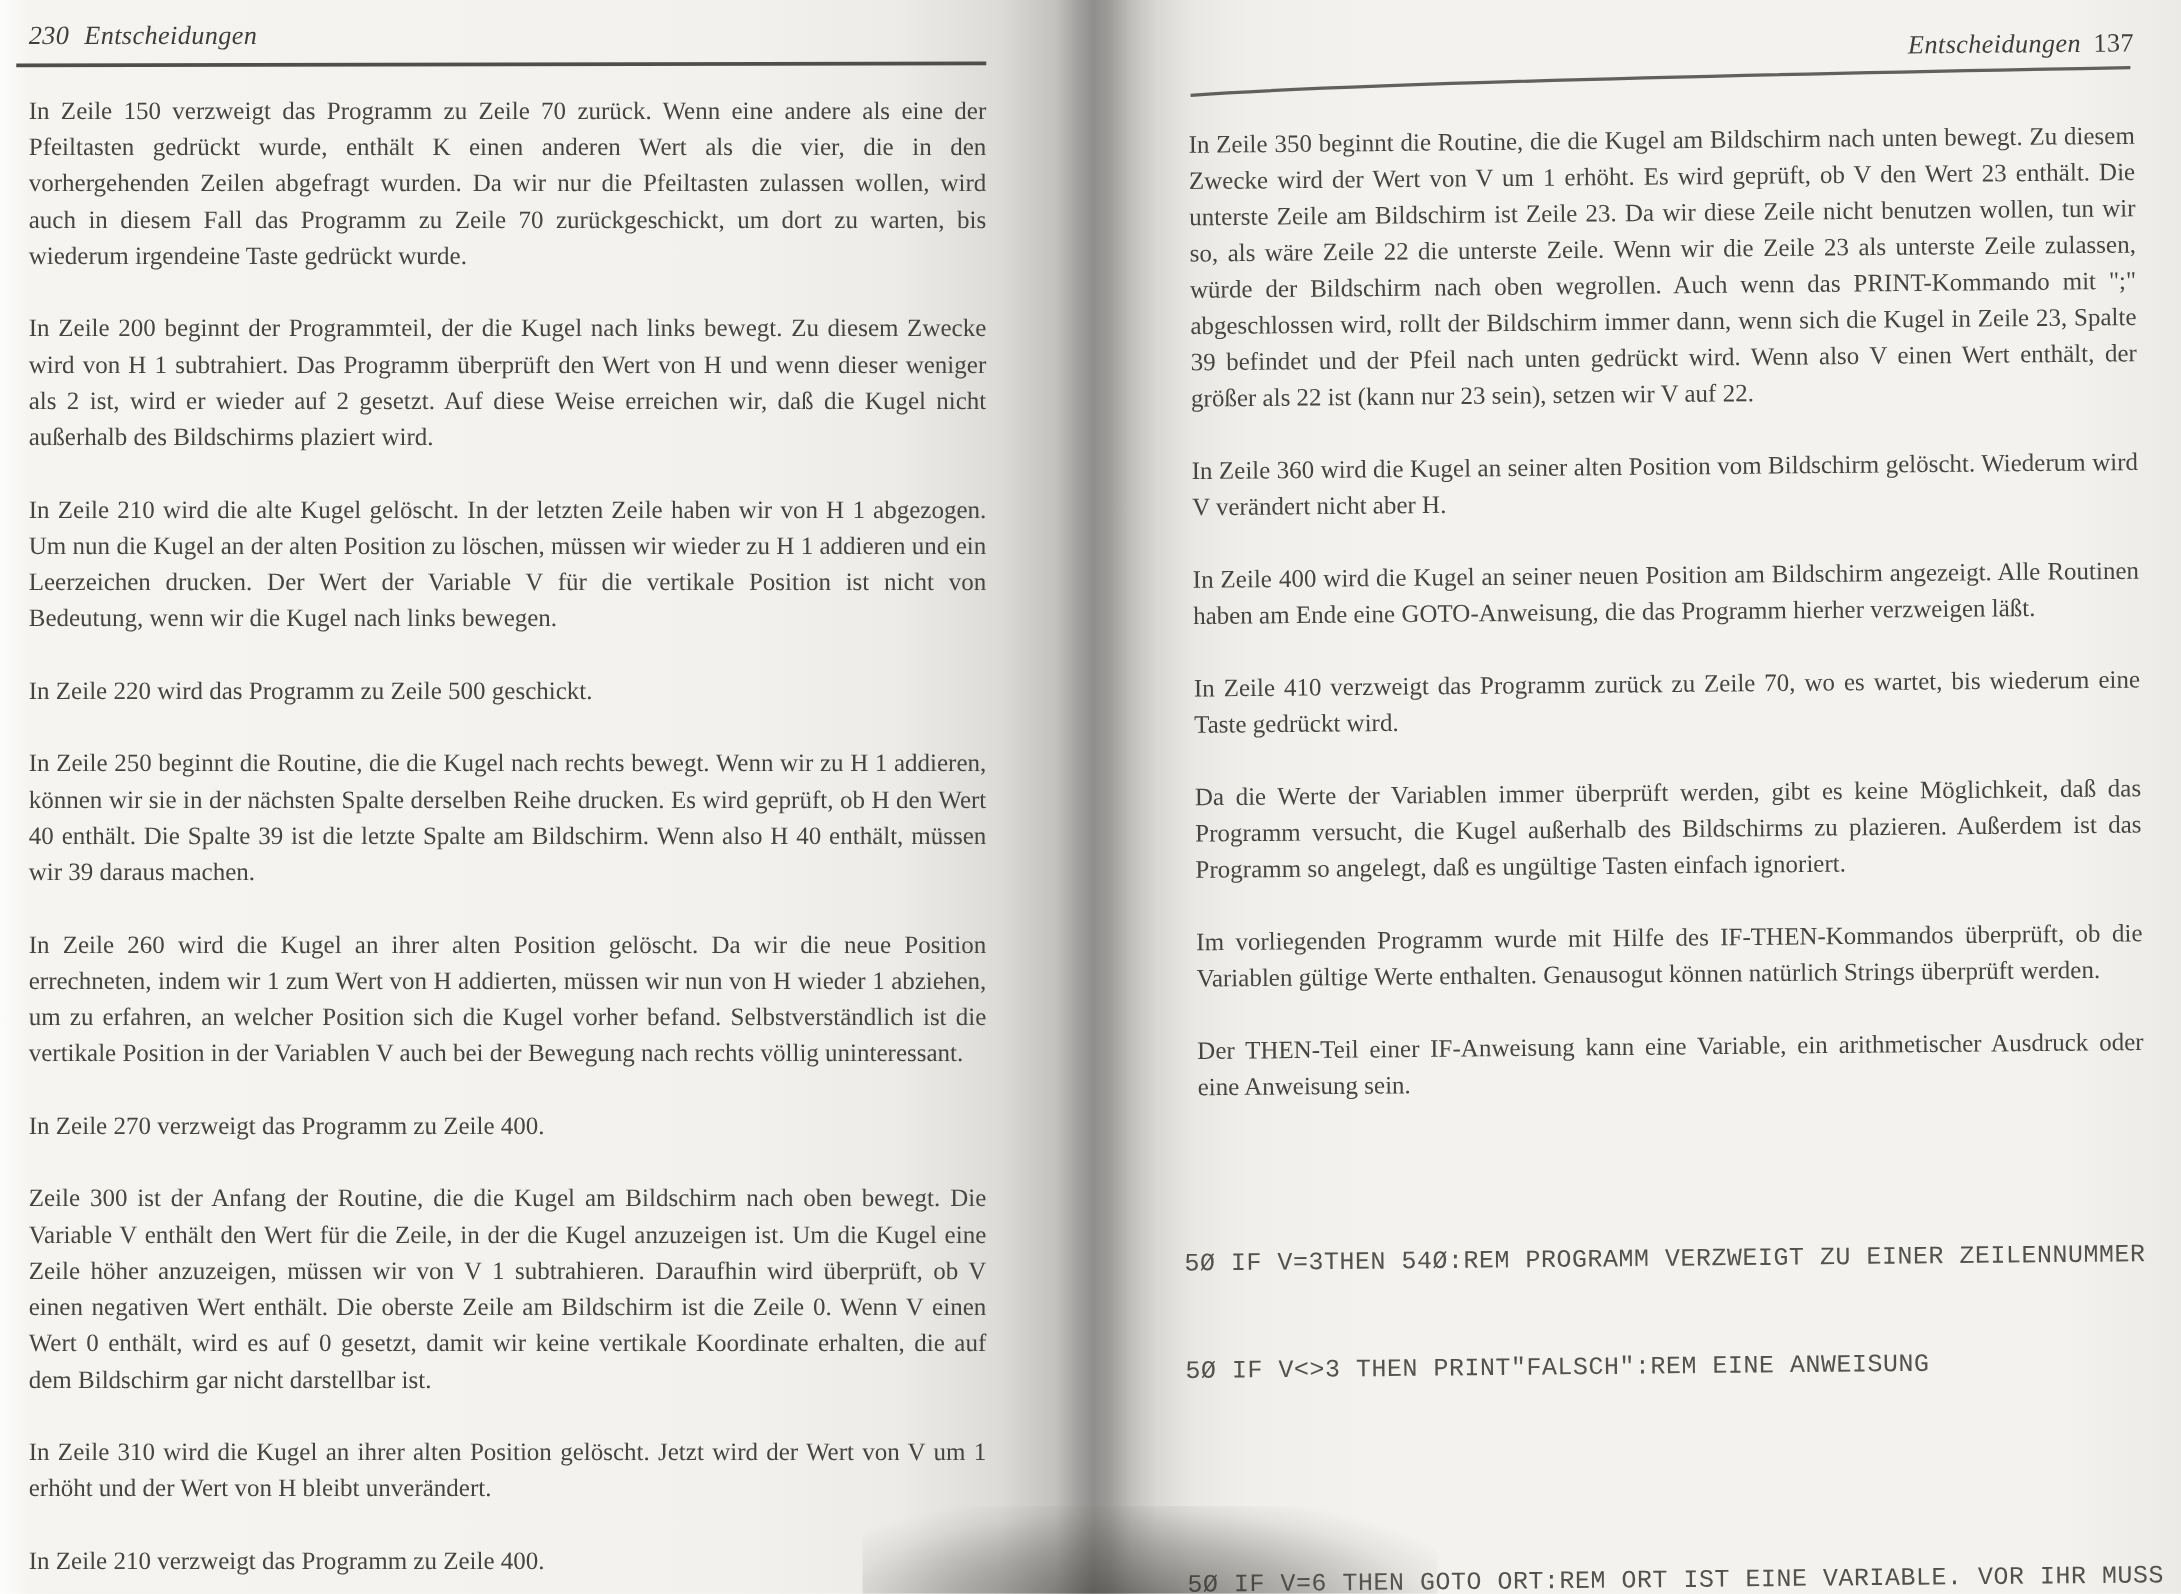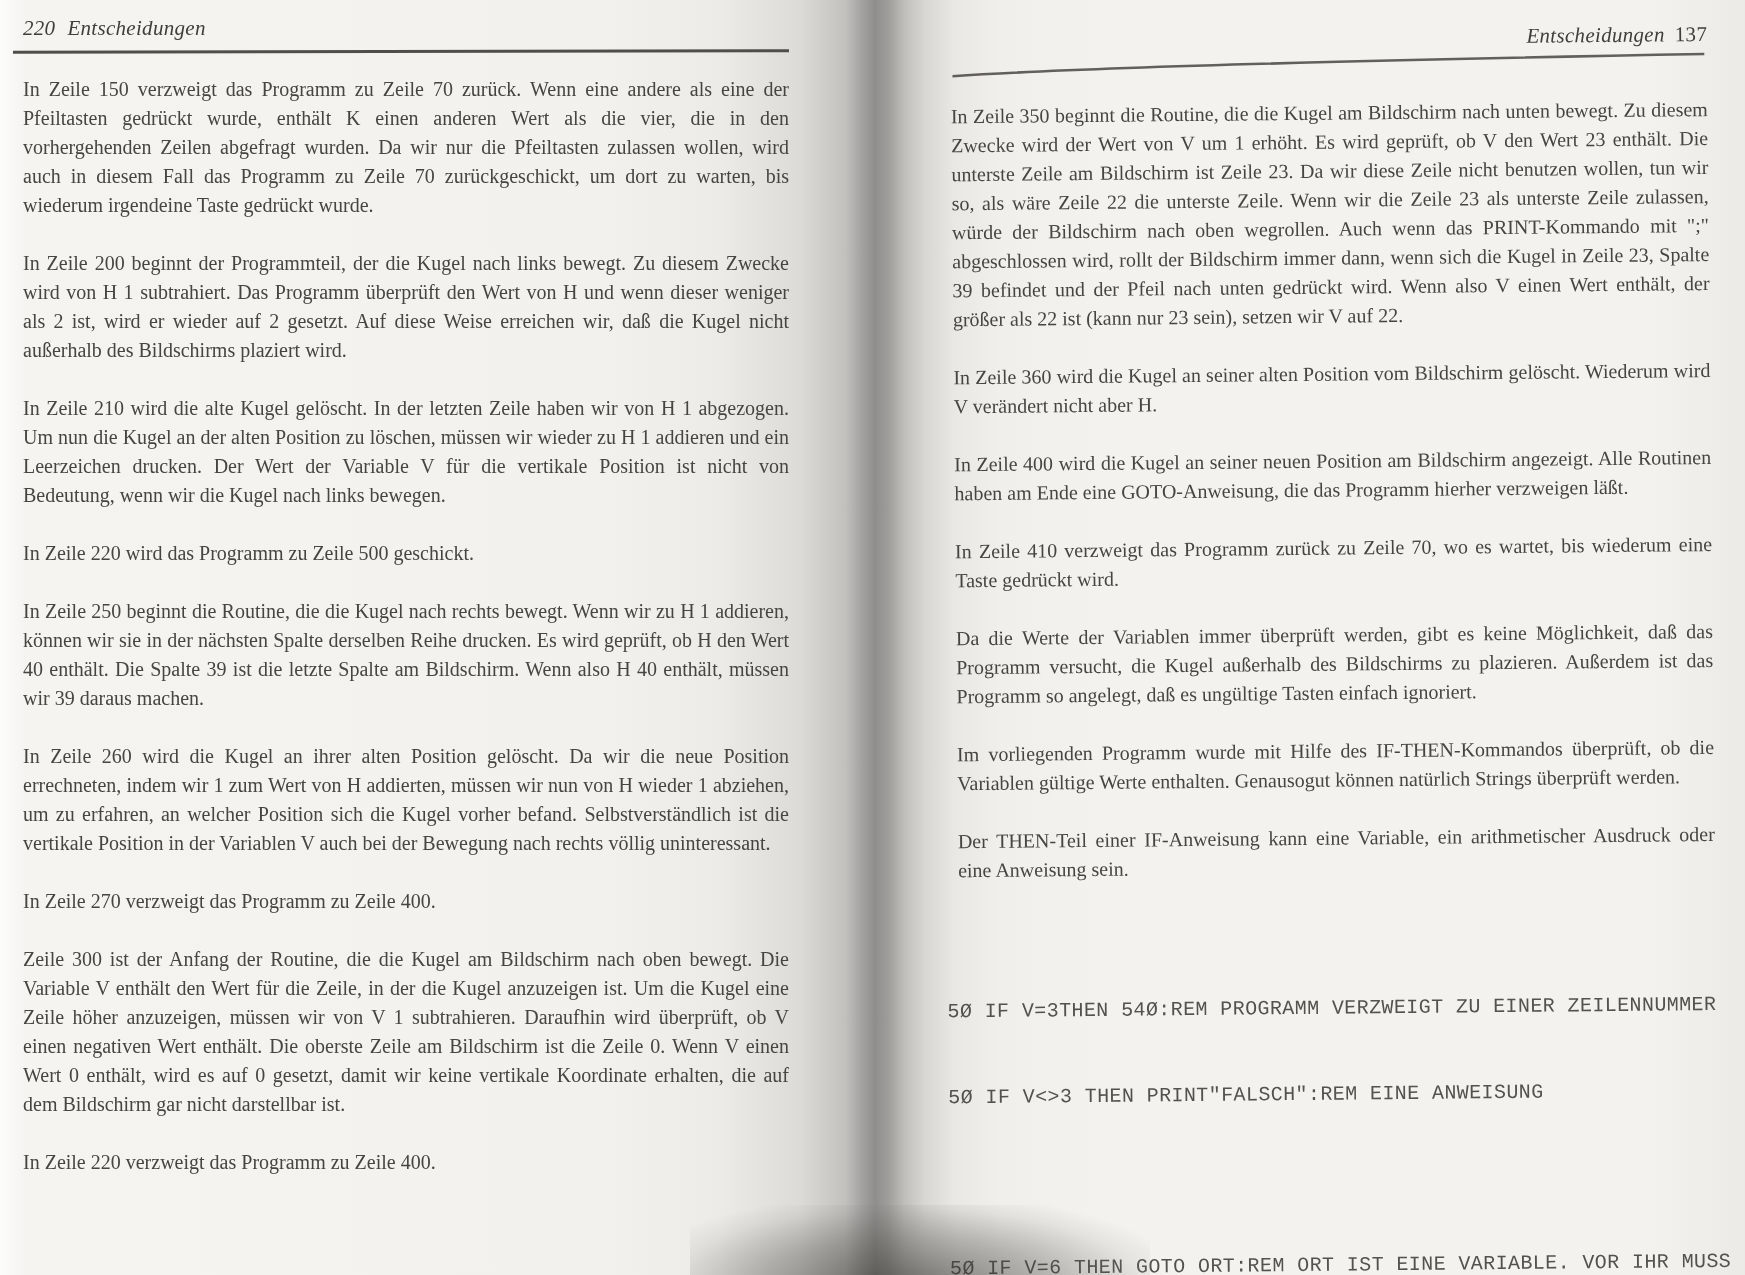--- a/index.html
+++ b/index.html
@@ -86,34 +86,35 @@
         rgba(120,117,112,0.12) 68%,
         rgba(0,0,0,0) 82%);
     pointer-events: none;
   }
 </style>
 </head>
 <body>
 
 <div class="page page-left">
   <div class="pg-header">
-    <span class="pg-num">220</span><span class="pg-title">Entscheidungen</span>
+    <span class="pg-num">230</span><span class="pg-title">Entscheidungen</span>
   </div>
   <div class="rule-left"></div>
 
   <div class="body-copy">
     <p>In Zeile 150 verzweigt das Programm zu Zeile 70 zurück. Wenn eine andere als eine der Pfeiltasten gedrückt wurde, enthält K einen anderen Wert als die vier, die in den vorhergehenden Zeilen abgefragt wurden. Da wir nur die Pfeiltasten zulassen wollen, wird auch in diesem Fall das Programm zu Zeile 70 zurückgeschickt, um dort zu warten, bis wiederum irgendeine Taste gedrückt wurde.</p>
     <p>In Zeile 200 beginnt der Programmteil, der die Kugel nach links bewegt. Zu diesem Zwecke wird von H 1 subtrahiert. Das Programm überprüft den Wert von H und wenn dieser weniger als 2 ist, wird er wieder auf 2 gesetzt. Auf diese Weise erreichen wir, daß die Kugel nicht außerhalb des Bildschirms plaziert wird.</p>
     <p>In Zeile 210 wird die alte Kugel gelöscht. In der letzten Zeile haben wir von H 1 abgezogen. Um nun die Kugel an der alten Position zu löschen, müssen wir wieder zu H 1 addieren und ein Leerzeichen drucken. Der Wert der Variable V für die vertikale Position ist nicht von Bedeutung, wenn wir die Kugel nach links bewegen.</p>
     <p>In Zeile 220 wird das Programm zu Zeile 500 geschickt.</p>
     <p>In Zeile 250 beginnt die Routine, die die Kugel nach rechts bewegt. Wenn wir zu H 1 addieren, können wir sie in der nächsten Spalte derselben Reihe drucken. Es wird geprüft, ob H den Wert 40 enthält. Die Spalte 39 ist die letzte Spalte am Bildschirm. Wenn also H 40 enthält, müssen wir 39 daraus machen.</p>
     <p>In Zeile 260 wird die Kugel an ihrer alten Position gelöscht. Da wir die neue Position errechneten, indem wir 1 zum Wert von H addierten, müssen wir nun von H wieder 1 abziehen, um zu erfahren, an welcher Position sich die Kugel vorher befand. Selbstverständlich ist die vertikale Position in der Variablen V auch bei der Bewegung nach rechts völlig uninteressant.</p>
     <p>In Zeile 270 verzweigt das Programm zu Zeile 400.</p>
     <p>Zeile 300 ist der Anfang der Routine, die die Kugel am Bildschirm nach oben bewegt. Die Variable V enthält den Wert für die Zeile, in der die Kugel anzuzeigen ist. Um die Kugel eine Zeile höher anzuzeigen, müssen wir von V 1 subtrahieren. Daraufhin wird überprüft, ob V einen negativen Wert enthält. Die oberste Zeile am Bildschirm ist die Zeile 0. Wenn V einen Wert 0 enthält, wird es auf 0 gesetzt, damit wir keine vertikale Koordinate erhalten, die auf dem Bildschirm gar nicht darstellbar ist.</p>
-    <p>In Zeile 220 verzweigt das Programm zu Zeile 400.</p>
+    <p>In Zeile 310 wird die Kugel an ihrer alten Position gelöscht. Jetzt wird der Wert von V um 1 erhöht und der Wert von H bleibt unverändert.</p>
+    <p>In Zeile 210 verzweigt das Programm zu Zeile 400.</p>
   </div>
 </div>
 
 <div class="page page-right">
   <div class="pg-header">
     <span class="pg-title">Entscheidungen</span><span class="pg-num">137</span>
   </div>
   <svg class="rule-right-svg" viewBox="0 0 757 22" aria-hidden="true">
     <path d="M 2 18 Q 170 8 754 3" fill="none" stroke="#52504c" stroke-width="2.6" opacity="0.9"></path>
   </svg>

